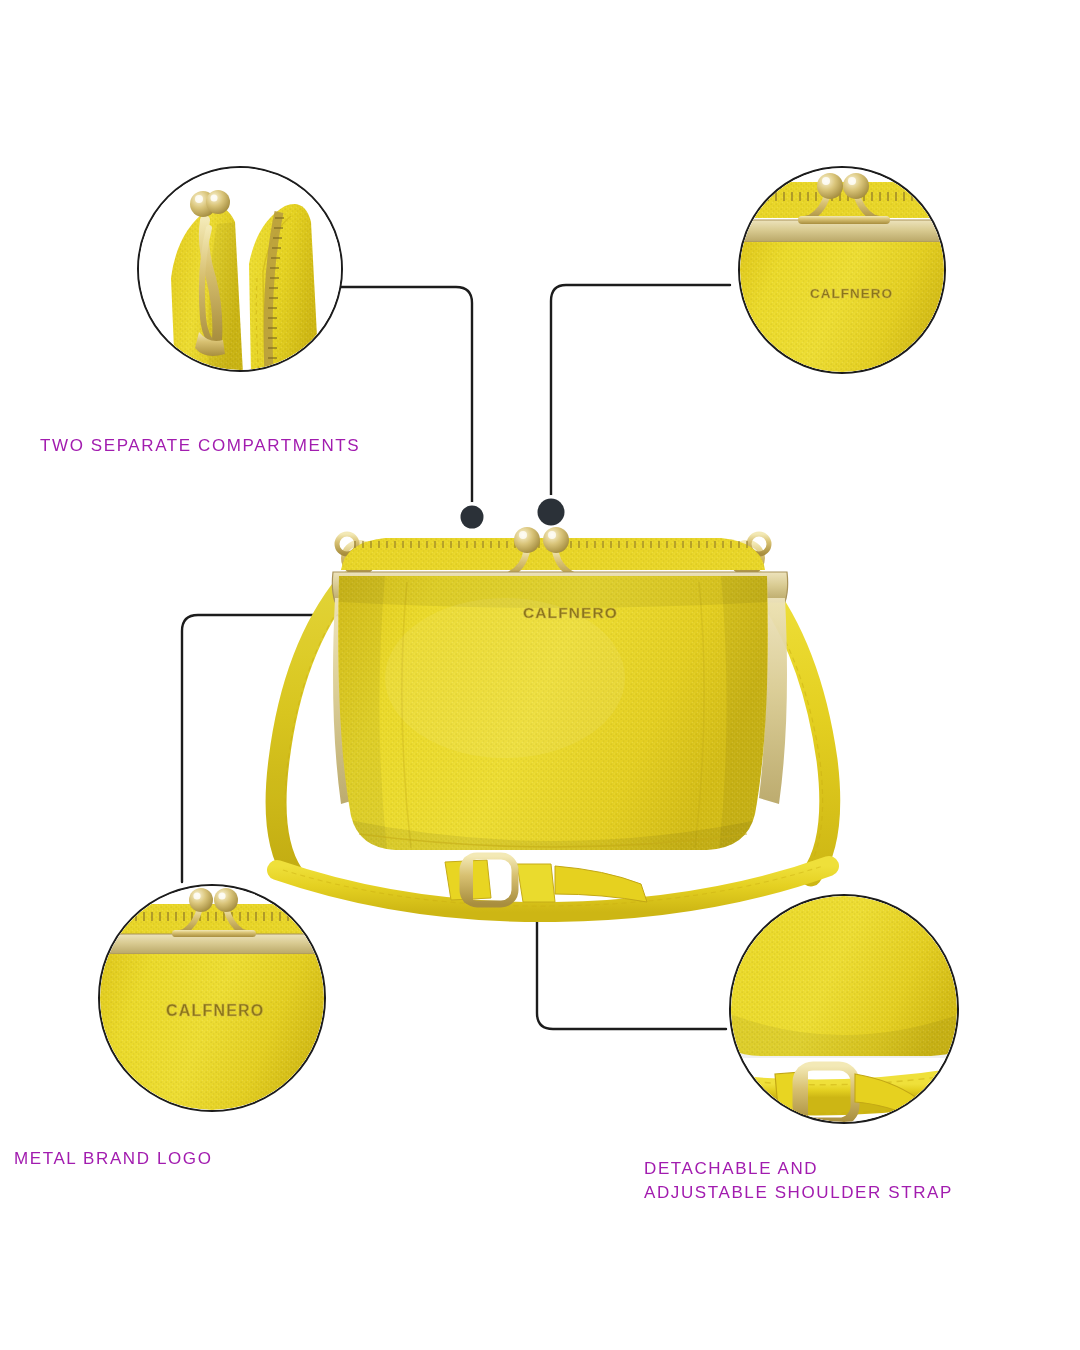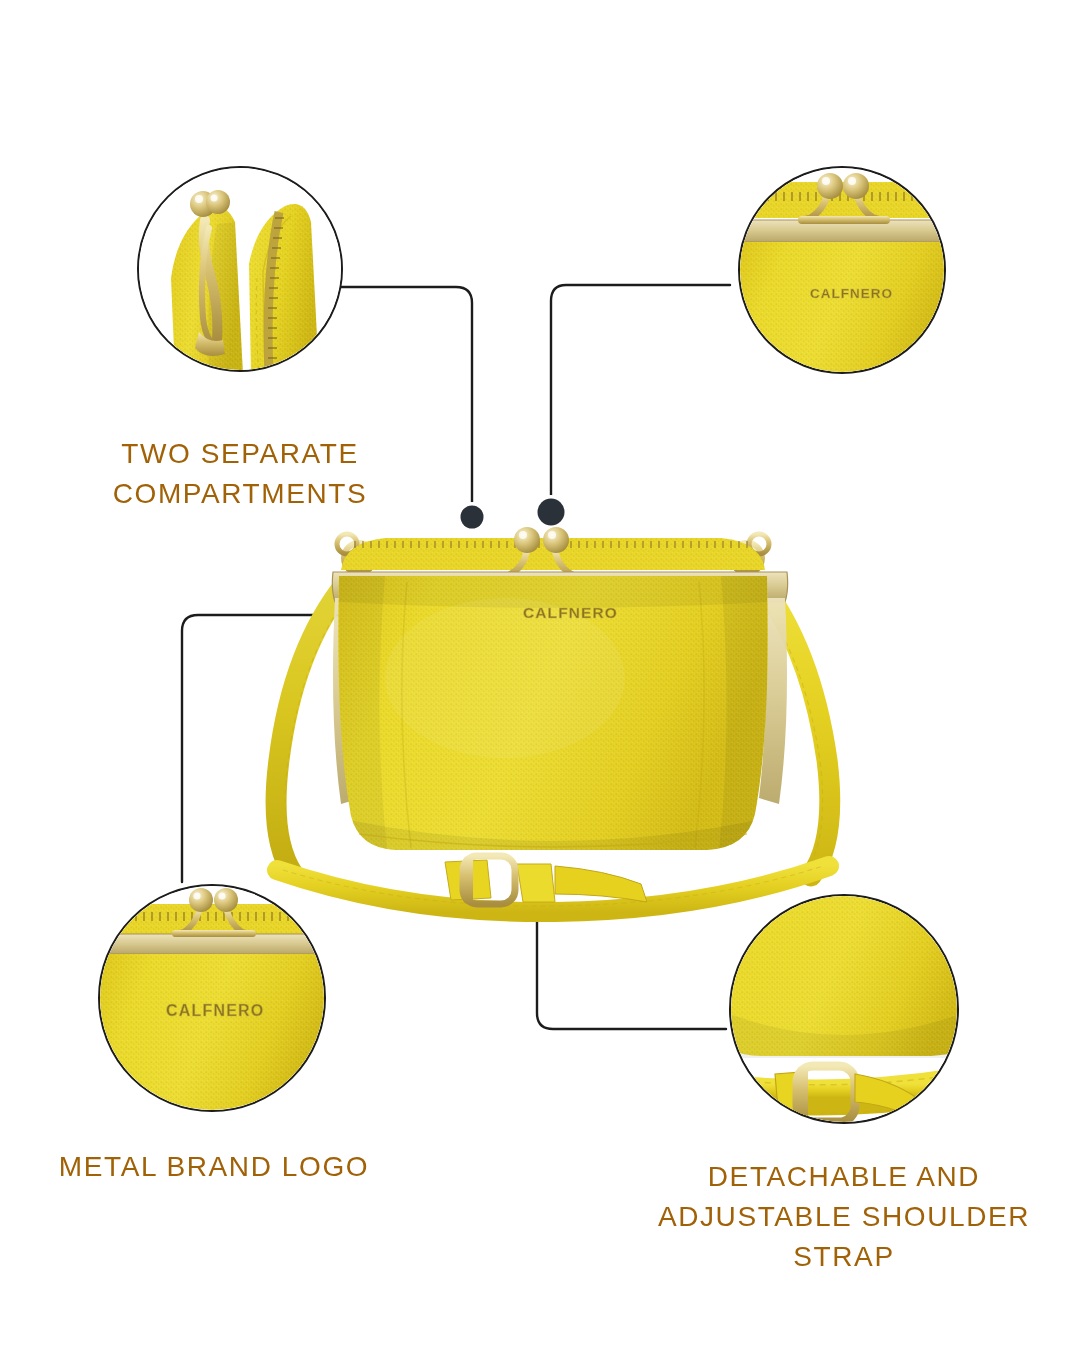--- a/index.html
+++ b/index.html
@@ -13,27 +13,26 @@
   #stage {
     position: relative;
     width: 1080px;
     height: 1350px;
     background: #ffffff;
   }
 
   
   .callout-label {
     position: absolute;
-    color: #a16207;
-    font-size: 28px;
+    color: #a21caf;
+    font-size: 17px;
     letter-spacing: 1.6px;
     line-height: 1.42;
     font-weight: 400;
     white-space: pre-line;
-    text-align: center;
   }
 
   
   .inset {
     position: absolute;
     border-radius: 50%;
     border: 2.4px solid #1c1c1c;
     overflow: hidden;
     background: #ffffff;
   }

